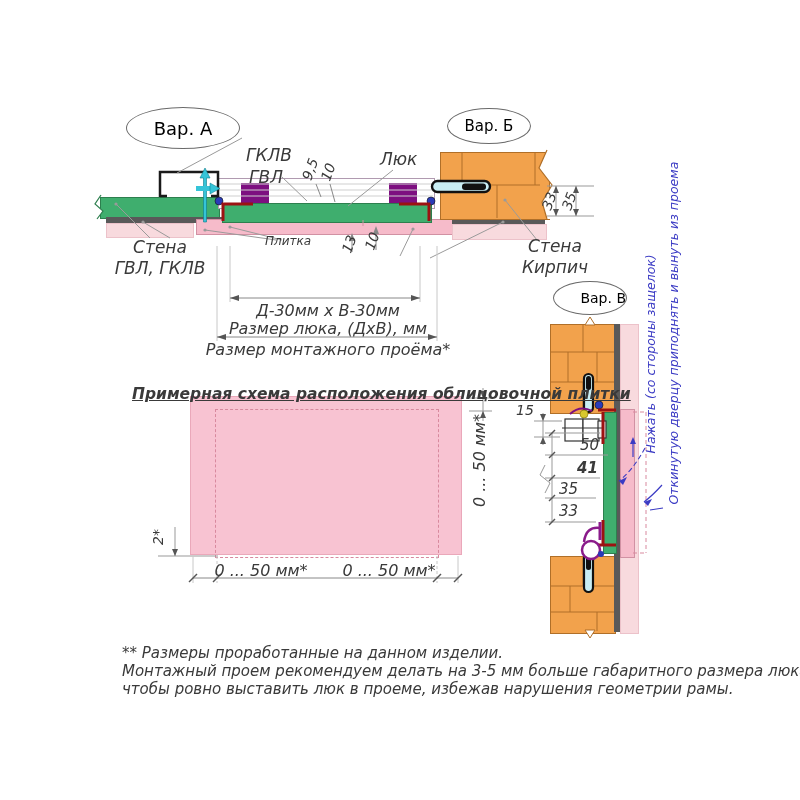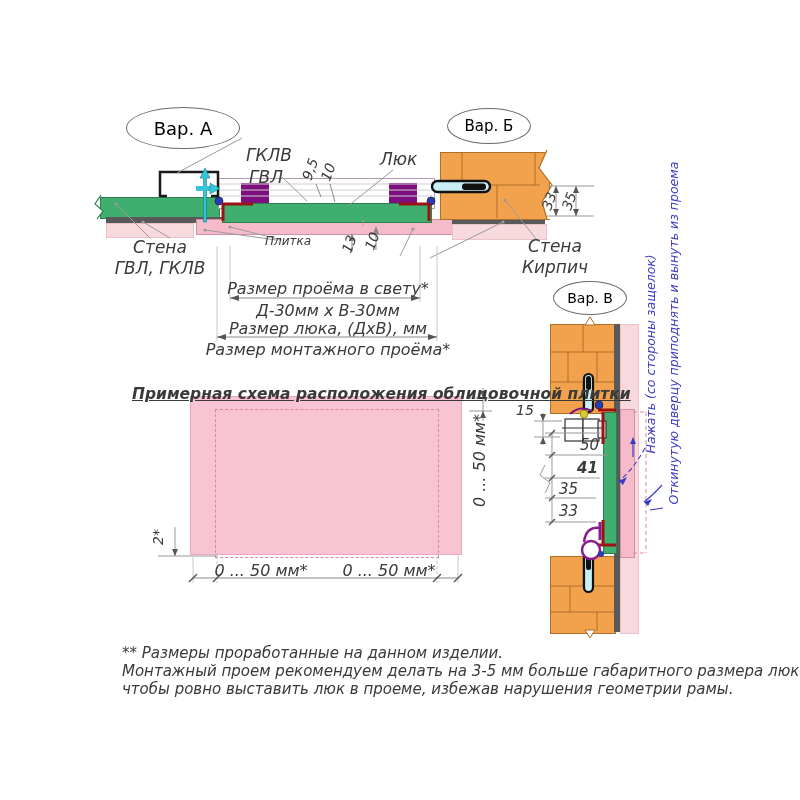--- a/index.html
+++ b/index.html
@@ -243,21 +243,21 @@
     <polygon points="619,481 627,477 623,485" fill="#3b3bc4"></polygon>
     <polygon points="644,502 652,499 648,506" fill="#3b3bc4"></polygon>
   </svg>
 
   <div class="ellipse" style="left:126px;top:107px;width:112px;height:40px;font-size:18px;">
     <span>Вар. А</span>
   </div>
   <div class="ellipse" style="left:447px;top:108px;width:82px;height:34px;font-size:15px;">
     <span>Вар. Б</span>
   </div>
-  <div class="ellipse" style="left:553px;top:281px;width:72px;height:32px;font-size:14px;">
+  <div class="ellipse" style="left:553px;top:281px;width:72px;height:32px;font-size:14px;justify-content:flex-end;">
     <span>Вар. В</span>
   </div>
 
   <div class="lbl" style="left:246px;top:145px;font-size:17px;">ГКЛВ</div>
   <div class="lbl" style="left:249px;top:167px;font-size:17px;">ГВЛ</div>
   <div class="lbl" style="left:380px;top:149px;font-size:17px;">Люк</div>
 
   <div class="lbl ctr" style="left:105px;top:237px;width:110px;font-size:17px;line-height:21px;">
     <div>Стена</div>
     <div>ГВЛ, ГКЛВ</div>
@@ -268,21 +268,20 @@
     <div>Кирпич</div>
   </div>
 
   <div class="lbl rot70 ctr" style="left:296px;top:161px;width:28px;font-size:14px;">9,5</div>
   <div class="lbl rot70 ctr" style="left:314px;top:164px;width:28px;font-size:14px;">10</div>
   <div class="lbl rot70 ctr" style="left:335px;top:236px;width:28px;font-size:14px;">13</div>
   <div class="lbl rot70 ctr" style="left:358px;top:233px;width:28px;font-size:14px;">10</div>
   <div class="lbl rot70 ctr" style="left:535px;top:193px;width:28px;font-size:14px;">33</div>
   <div class="lbl rot70 ctr" style="left:555px;top:193px;width:28px;font-size:14px;">35</div>
 
-  <div class="lbl ctr" style="left:178px;top:279px;width:300px;font-size:16px;">Размер проёма в свету*</div>
   <div class="lbl ctr" style="left:178px;top:301px;width:300px;font-size:16px;">Д-30мм х В-30мм</div>
   <div class="lbl ctr" style="left:178px;top:319px;width:300px;font-size:16px;">Размер люка, (ДхВ), мм</div>
   <div class="lbl ctr" style="left:178px;top:340px;width:300px;font-size:16px;">Размер монтажного проёма*</div>
 
   <div class="lbl title-u" style="left:132px;top:385px;font-size:15.5px;">Примерная схема расположения облицовочной плитки</div>
   <div class="lbl rot90 ctr" style="left:432px;top:451px;width:95px;font-size:16px;">0 ... 50 мм*</div>
   <div class="lbl rot90 ctr" style="left:143px;top:529px;width:30px;font-size:14px;">2*</div>
   <div class="lbl ctr" style="left:186px;top:561px;width:150px;font-size:16px;">0 ... 50 мм*</div>
   <div class="lbl ctr" style="left:314px;top:561px;width:150px;font-size:16px;">0 ... 50 мм*</div>
 

